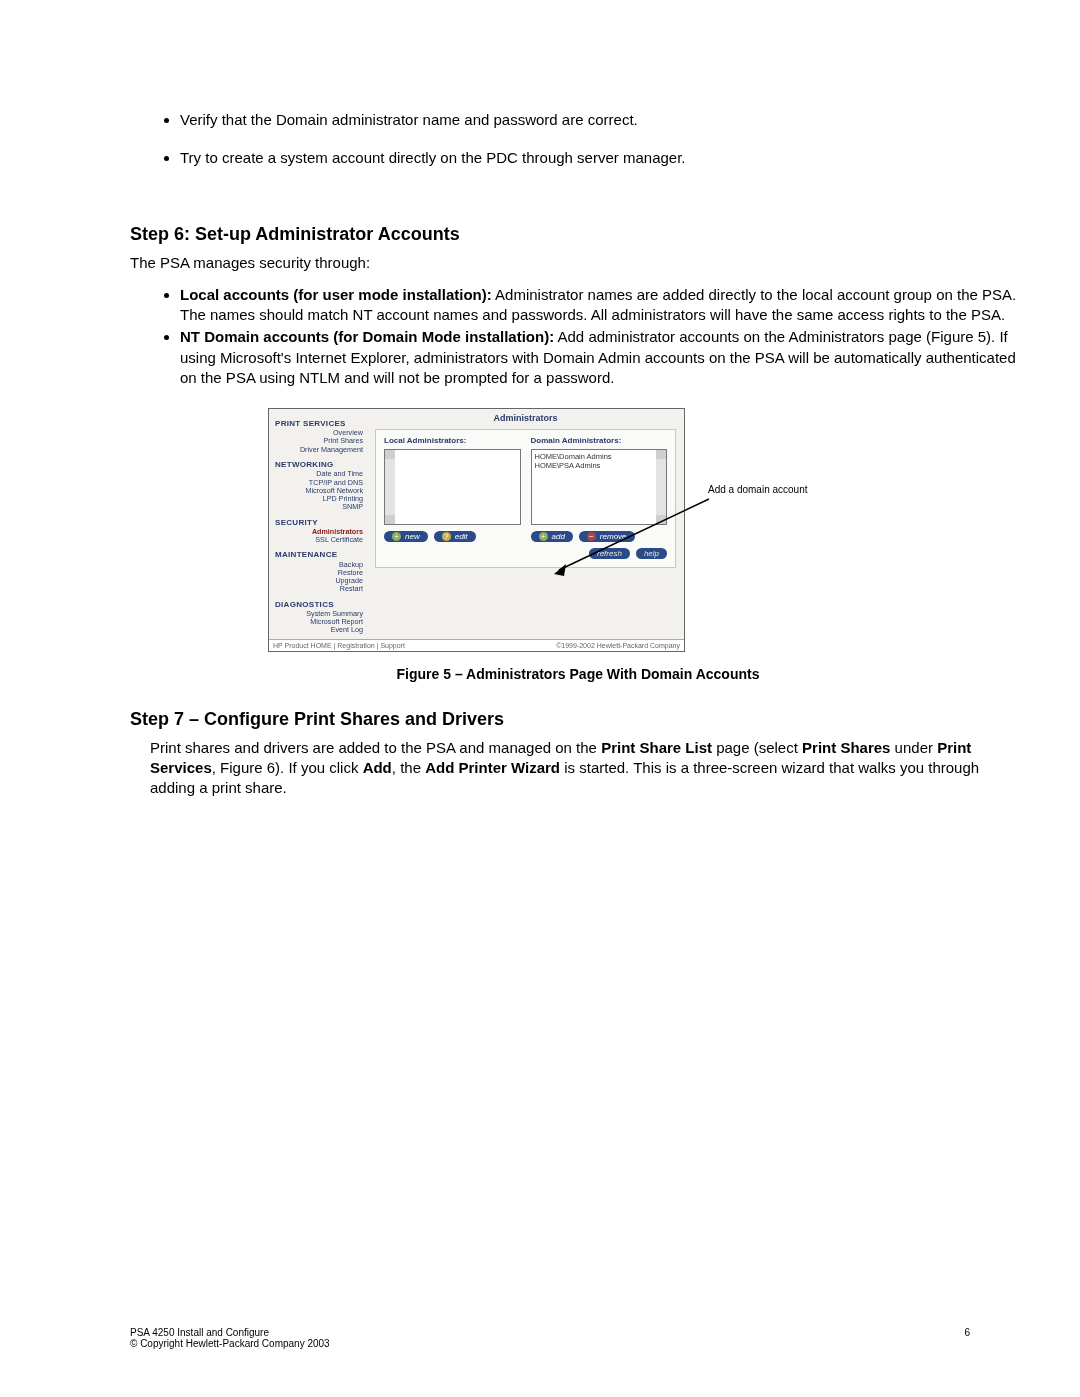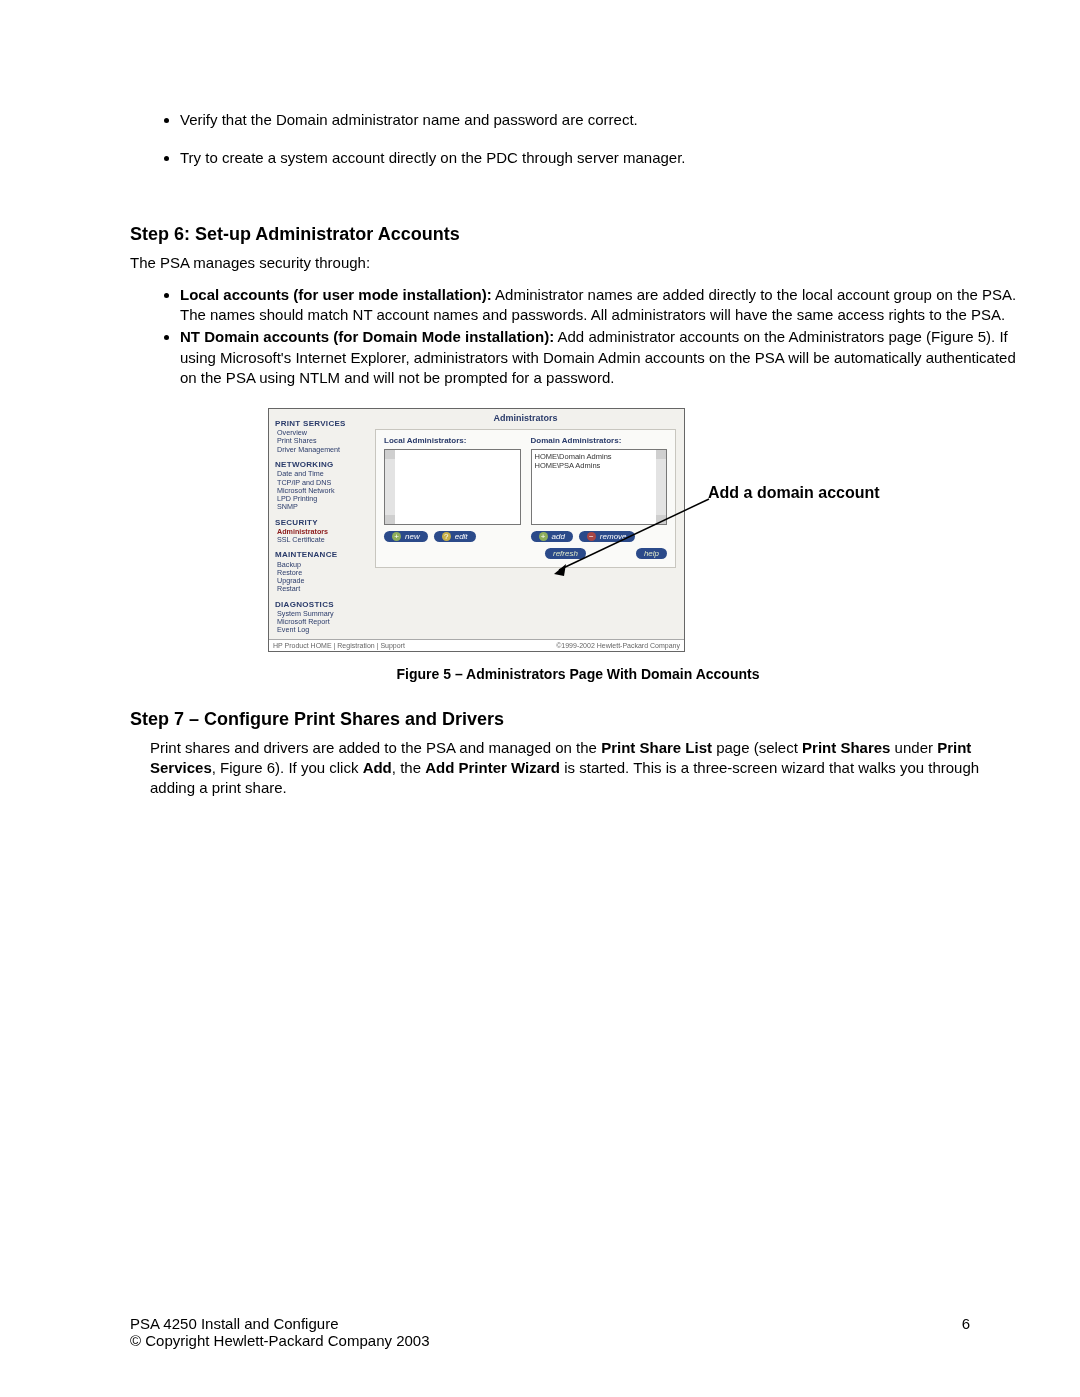--- a/index.html
+++ b/index.html
@@ -50,22 +50,22 @@
   
   .figure-wrap {
     position: relative;
     width: 620px;
     margin: 8px auto 14px auto;
   }
   .add-label {
     position: absolute;
     top: 76px;
     left: 440px;
-    font-size: 16px;
-    font-weight: bold;
+    font-size: 10px;
+    font-weight: normal;
     white-space: nowrap;
   }
   .arrow {
     position: absolute;
     top: 88px;
     left: 286px;
     width: 160px;
     height: 80px;
     pointer-events: none;
   }
@@ -136,20 +136,21 @@
     margin-top: 6px;
     margin-bottom: 1px;
     font-size: 8px;
     letter-spacing: .3px;
   }
   .shot-sidebar .itm {
     font-weight: normal;
     color: #2a3b6a;
     margin-left: 2px;
     font-size: 7.2px;
+    text-align: right;
   }
   .shot-sidebar .itm.sel { color: #8b1a1a; font-weight: bold; }
   .shot-main {
     flex: 1;
     padding: 4px 8px 8px 8px;
   }
   .shot-section-title {
     text-align: center;
     font-weight: bold;
     color: #2a3b6a;
@@ -223,21 +224,20 @@
   .pill-alt {
     background: #2b4a8a;
     color: #dfe8c8;
     font-style: italic;
     font-size: 8px;
     padding: 1px 8px;
     border-radius: 9px;
     display: inline-flex;
     align-items: flex-end;
     gap: 4px;
-    margin-left: 44px;
   }
   .bottom-row {
     margin-top: 6px;
     display: flex;
     justify-content: flex-end;
     gap: 6px;
   }
   .shot-footer {
     border-top: 1px solid #aaa;
     display: flex;
@@ -253,21 +253,21 @@
     text-align: center;
     font-size: 14px;
     margin: 10px 0 27px 0;
   }
 
   .footer {
     position: absolute;
     bottom: 48px;
     left: 130px;
     right: 110px;
-    font-size: 15px;
+    font-size: 10px;
     display: flex;
     justify-content: space-between;
   }
   .footer-right { text-align: right; }
 </style>
 </head>
 <body>
 
 <div class="page">
 

